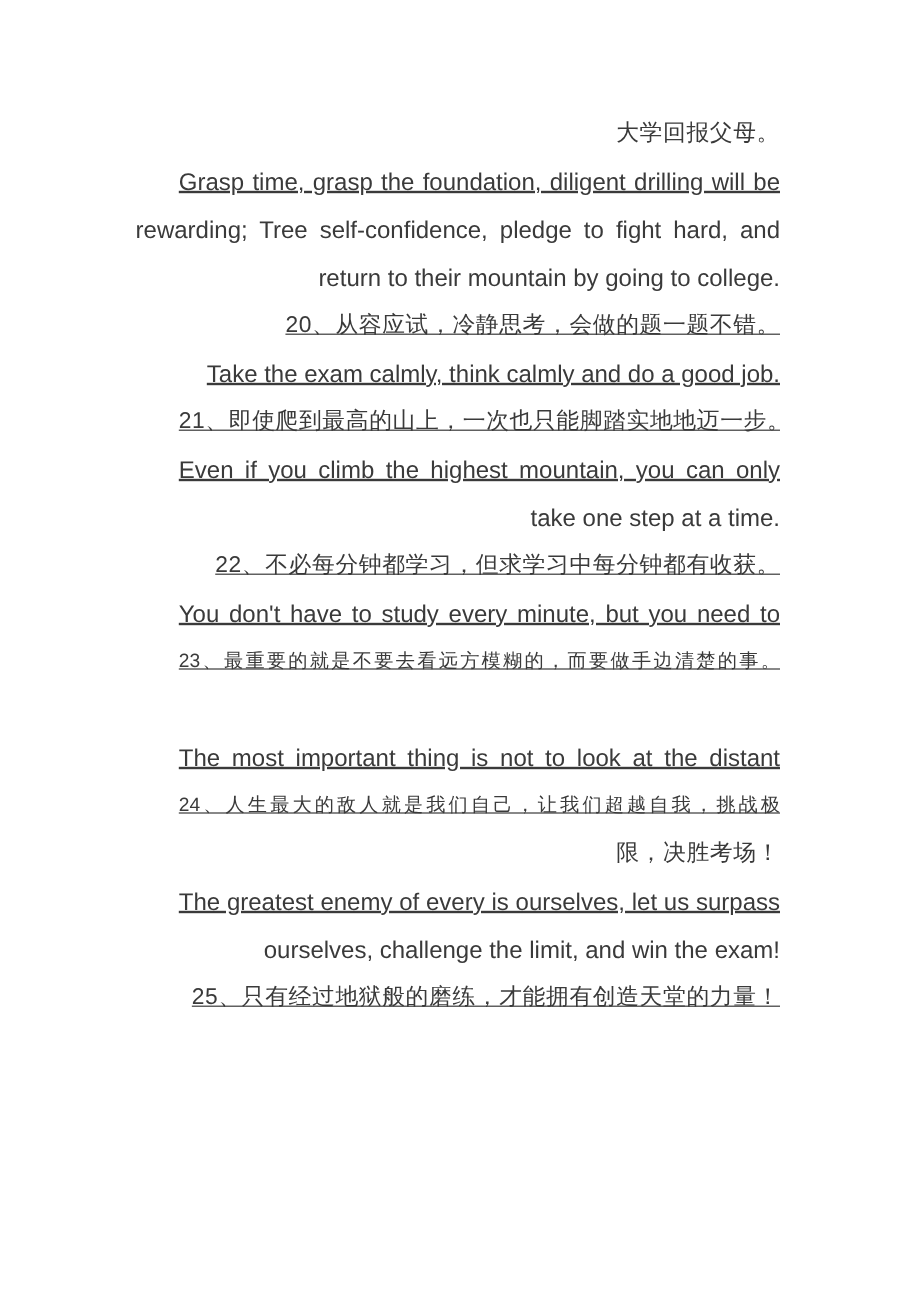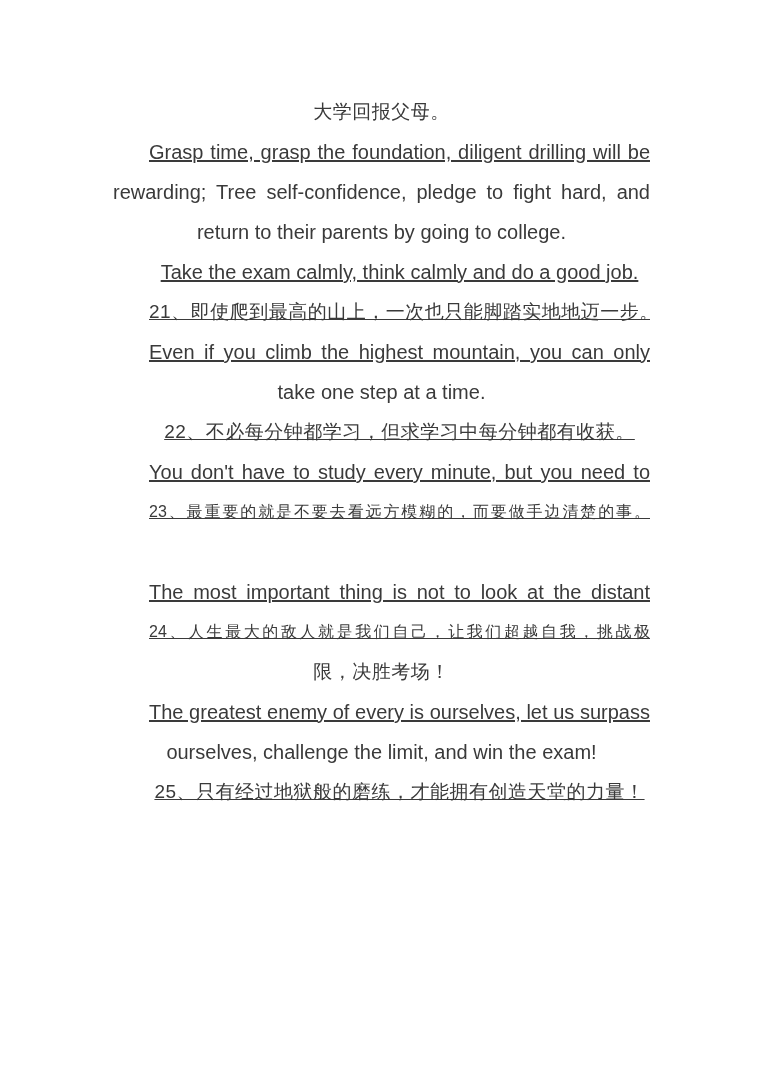--- a/index.html
+++ b/index.html
@@ -21,21 +21,21 @@
     left: 113px;
     top: 92px;
     width: 537px;
   }
   .line {
     height: 40px;
     line-height: 40px;
     font-size: 20px;
     white-space: nowrap;
     overflow: hidden;
-    text-align: center;
+    text-align: right;
   }
   .line.zh {
     font-size: 19px;
     letter-spacing: 0.5px;
   }
   .line.zh.tight {
     font-size: 16px;
     letter-spacing: 0;
   }
   .line.indent {
@@ -50,21 +50,22 @@
   .line.blank {  }
 </style>
 </head>
 <body>
 
 <div class="page">
   <div class="text-column">
     <div class="line zh">大学回报父母。</div>
     <div class="line en indent justify">Grasp time, grasp the foundation, diligent drilling will be</div>
     <div class="line en justify">rewarding; Tree self-confidence, pledge to fight hard, and</div>
-    <div class="line en">return to their parents by going to college.</div>
+    <div class="line en">return to their mountain by going to college.</div>
+    <div class="line zh indent">20、从容应试，冷静思考，会做的题一题不错。</div>
     <div class="line en indent">Take the exam calmly, think calmly and do a good job.</div>
     <div class="line zh indent">21、即使爬到最高的山上，一次也只能脚踏实地地迈一步。</div>
     <div class="line en indent justify">Even if you climb the highest mountain, you can only</div>
     <div class="line en">take one step at a time.</div>
     <div class="line zh indent">22、不必每分钟都学习，但求学习中每分钟都有收获。</div>
     <div class="line en indent justify">You don't have to study every minute, but you need to</div>
     <div class="line zh indent justify tight">23、最重要的就是不要去看远方模糊的，而要做手边清楚的事。</div>
     <div class="line blank"></div>
     <div class="line en indent justify">The most important thing is not to look at the distant</div>
     <div class="line zh indent justify tight">24、人生最大的敌人就是我们自己，让我们超越自我，挑战极</div>

